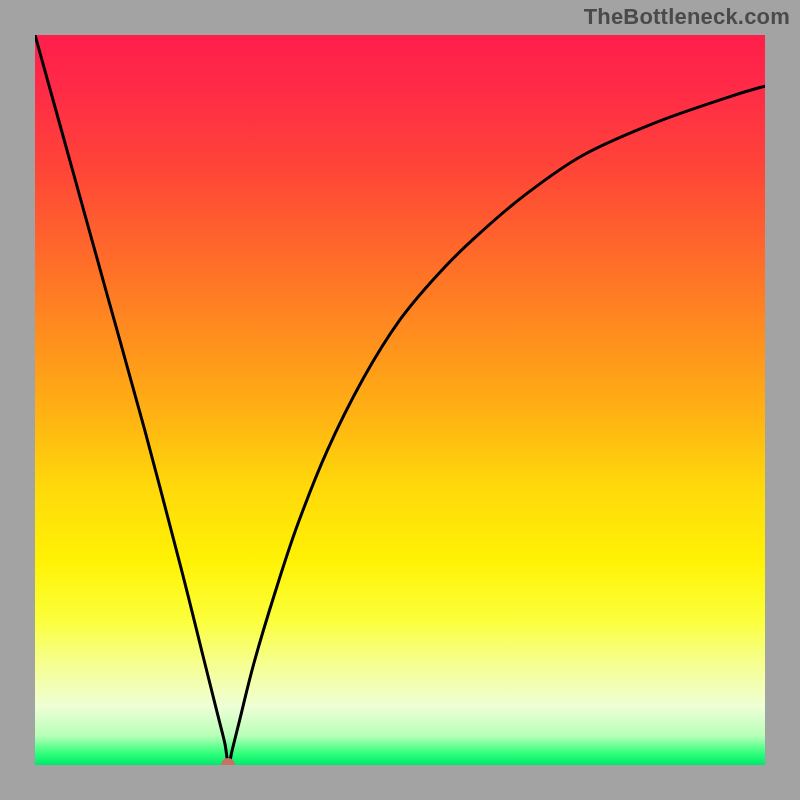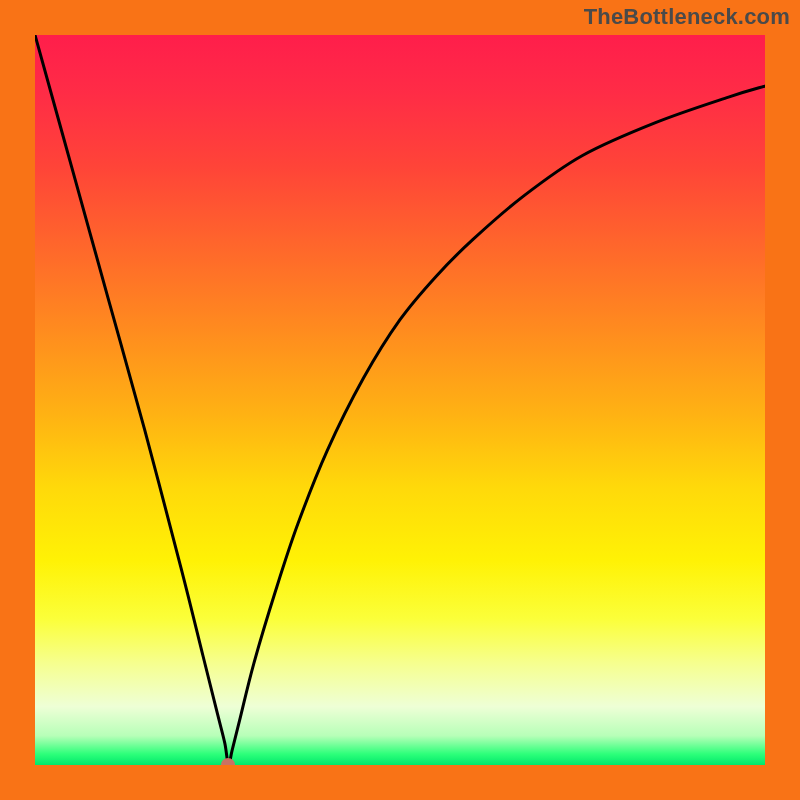--- a/index.html
+++ b/index.html
@@ -8,21 +8,21 @@
     width: 800px;
     height: 800px;
     background: #000;
     font-family: Arial, Helvetica, sans-serif;
     overflow: hidden;
   }
   .frame {
     position: relative;
     width: 800px;
     height: 800px;
-    background: #f97316;
+    background: #a3a3a3;
   }
   .watermark {
     position: absolute;
     top: 4px;
     right: 10px;
     color: #4a4a4a;
     font-size: 22px;
     font-weight: 600;
     letter-spacing: 0.2px;
     user-select: none;

